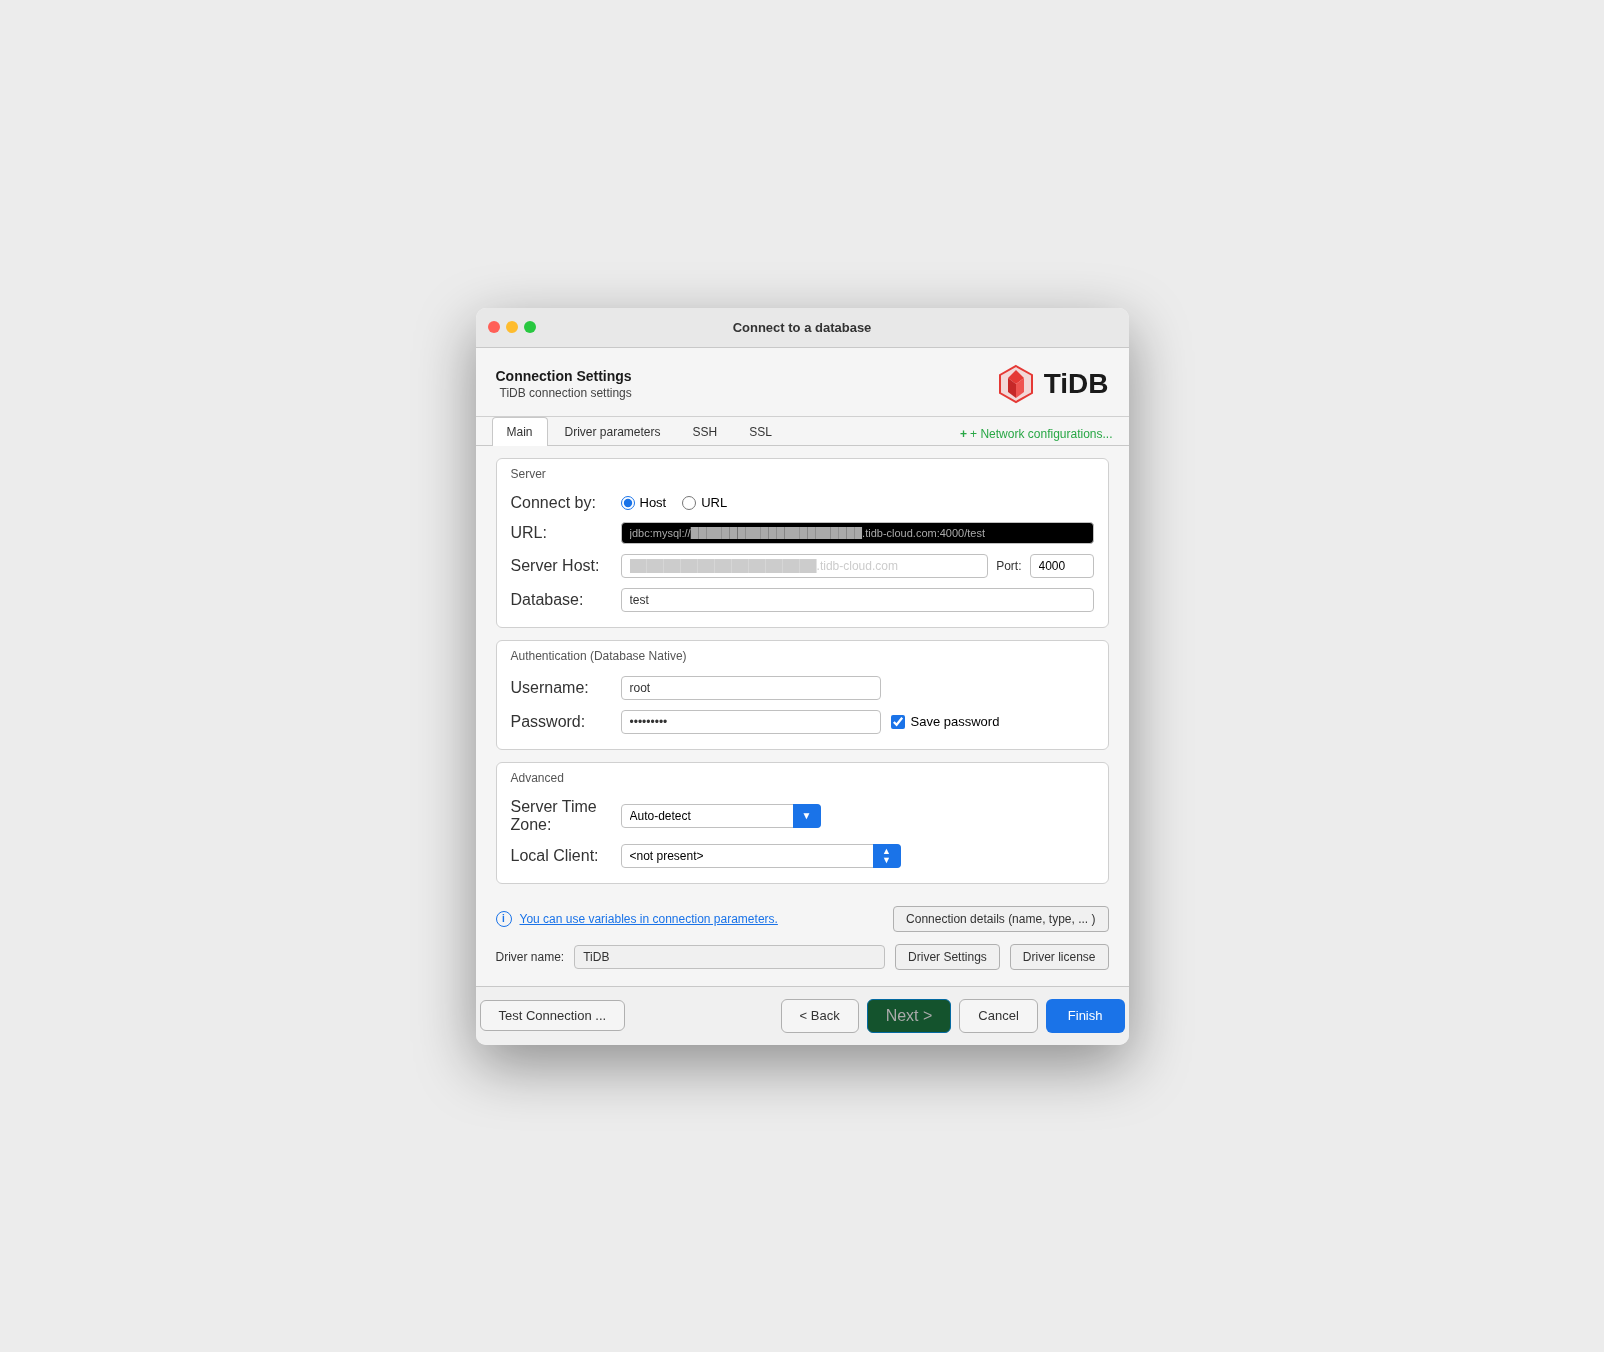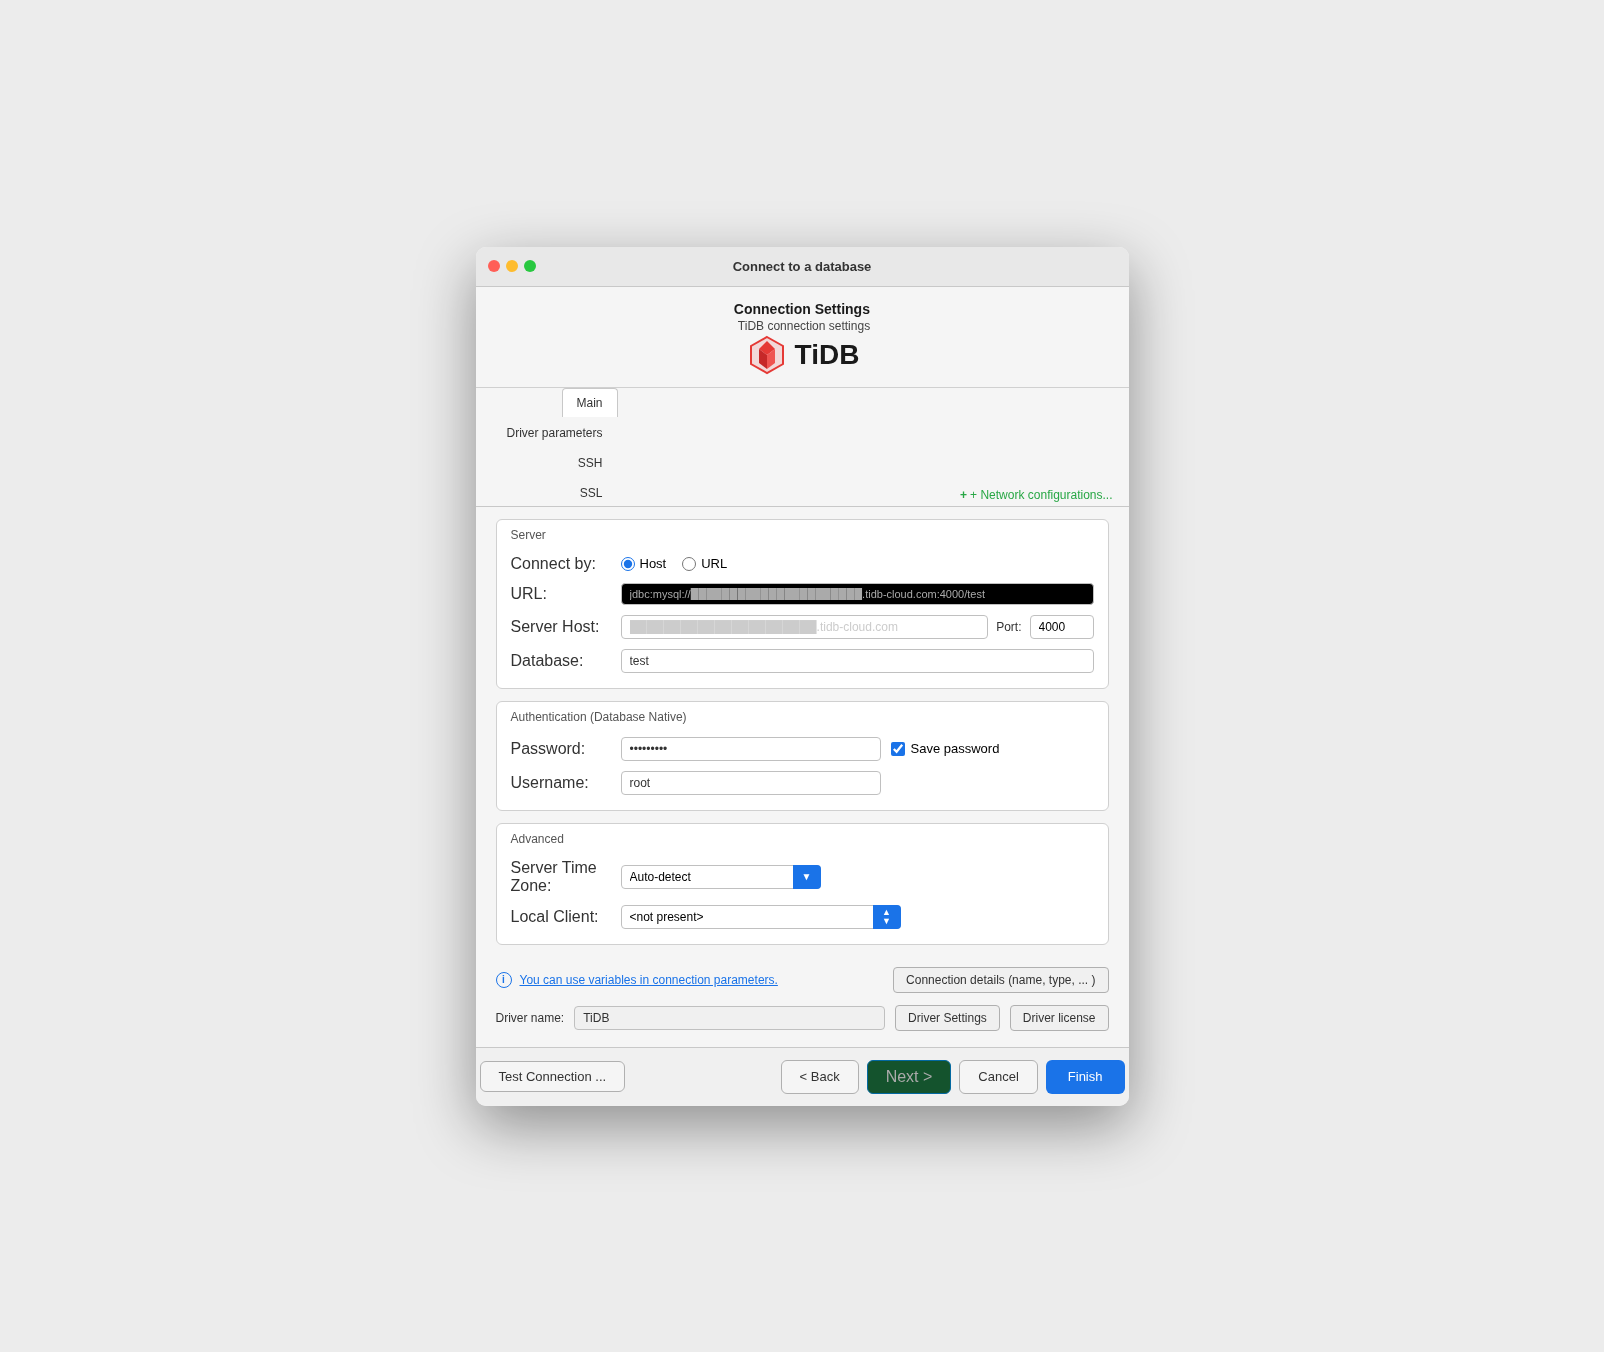--- a/index.html
+++ b/index.html
@@ -53,21 +53,20 @@
       font-weight: 600;
       color: #333;
     }
     .header {
       background: #f5f5f5;
       padding: 14px 20px 10px 20px;
       display: flex;
       justify-content: space-between;
       align-items: center;
       border-bottom: 1px solid #d0d0d0;
-      flex-direction: column;
     }
     .header-left {}
     .header-title {
       font-weight: 700;
       font-size: 14px;
       color: #1a1a1a;
     }
     .header-subtitle {
       font-size: 12px;
       color: #444;
@@ -93,21 +92,20 @@
       padding: 0 16px;
       display: flex;
       align-items: flex-end;
       border-bottom: 1px solid #c8c8c8;
       justify-content: space-between;
     }
     .tabs-left {
       display: flex;
       align-items: flex-end;
       gap: 2px;
-      flex-direction: column;
     }
     .tab {
       padding: 7px 14px;
       font-size: 12px;
       cursor: pointer;
       border: 1px solid transparent;
       border-bottom: none;
       border-radius: 4px 4px 0 0;
       background: transparent;
       color: #333;
@@ -476,33 +474,33 @@
           <input type="text" class="form-control" value="test" style="">
         </div>
       </div>
     </div>
 
     <div class="section">
       <div class="section-title">Authentication (Database Native)</div>
       <div class="section-body">
 
         <div class="form-row">
+          <div class="form-label">Username:</div>
+          <input type="text" class="form-control" style="max-width: 260px;" value="root">
+        </div>
+
+        <div class="form-row">
           <div class="form-label">Password:</div>
           <div class="save-password-row">
             <input type="password" class="form-control password-input" value="password1" style="">
             <label class="checkbox-item">
               <input type="checkbox" checked="" style="">
               <span>Save password</span>
             </label>
           </div>
-        </div>
-
-        <div class="form-row">
-          <div class="form-label">Username:</div>
-          <input type="text" class="form-control" style="max-width: 260px;" value="root">
         </div>
 
       </div>
     </div>
 
     <div class="section">
       <div class="section-title">Advanced</div>
       <div class="section-body">
 
         <div class="form-row">

